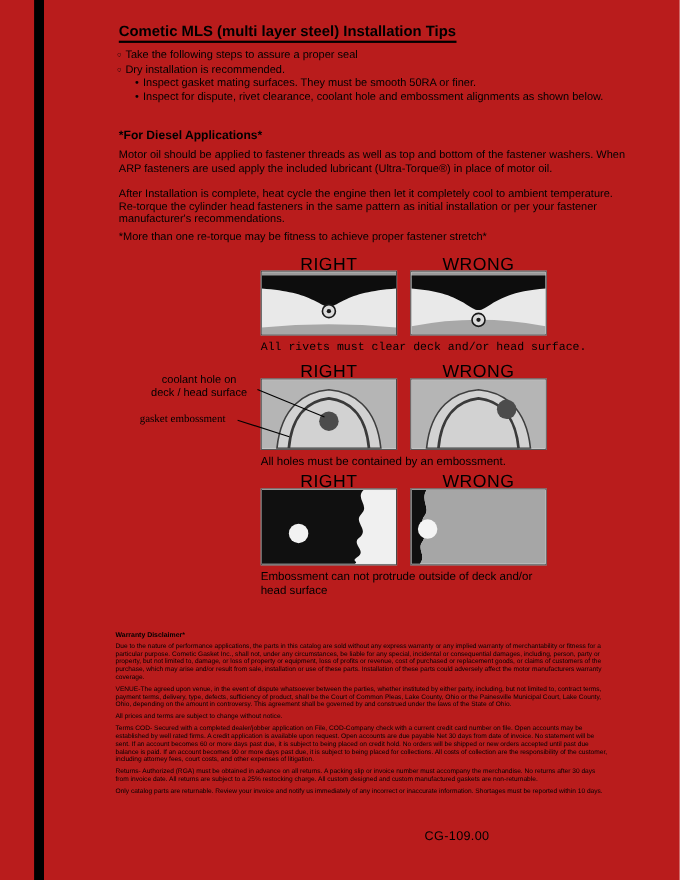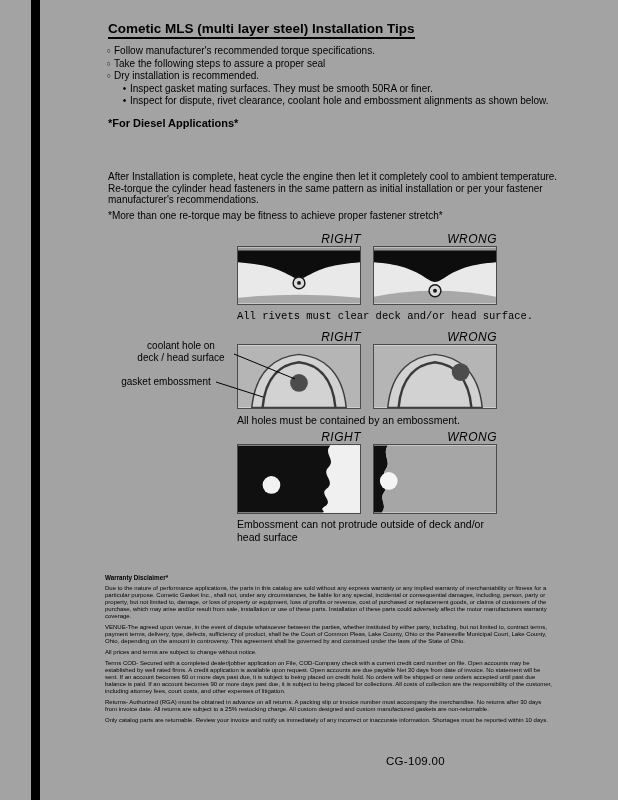--- a/index.html
+++ b/index.html
@@ -1,87 +1,84 @@
 <!DOCTYPE html>
 <html><head>
 <meta charset="utf-8">
 <style>
   * { margin:0; padding:0; box-sizing:border-box; }
   html,body { background:#ffffff; }
   body { font-family:"Liberation Sans", sans-serif; color:#000; }
-  .page { position:relative; width:618px; height:800px; background:#a3a3a3; overflow:hidden; }
+  .page { position:relative; width:618px; height:800px; background:#b91c1c; overflow:hidden; }
 
   .edge-bar { position:absolute; left:31px; top:0; width:9px; height:800px; background:#000; }
 
   .title { position:absolute; left:108px; top:21px; font-size:13.5px; font-weight:bold;
            border-bottom:2px solid #000; padding-bottom:1px; }
 
   .tips { position:absolute; left:103px; top:45px; width:485px; font-size:10px; line-height:12.6px; }
   .bullet { display:flex; }
   .bullet.sub { padding-left:16px; }
   .mk { flex:none; width:11px; text-align:center; }
   .mk1 { font-size:7px; line-height:12.6px; }
   .mk2 { font-size:10px; }
 
   .diesel-heading { position:absolute; left:108px; top:117px; font-size:11px; font-weight:bold; }
   .para { position:absolute; left:108px; width:462px; font-size:10px; line-height:11.6px; }
   .para1 { top:136px; }
   .para2 { top:171px; }
   .note  { position:absolute; left:108px; top:210px; font-size:10px; }
 
   .diagrams { position:absolute; left:0; top:230px; width:618px; height:320px; }
-  .dlabel { position:absolute; width:124px; text-align:right; font-size:12px; letter-spacing:0.5px;font-style:italic; }
+  .dlabel { position:absolute; width:124px; text-align:center; font-size:16px; letter-spacing:0.5px; }
   .panel { position:absolute; width:124px; border:1px solid #4a4a4a; background:#e9e9e9; }
   .panel svg { display:block; width:100%; height:100%; }
   .dcaption { position:absolute; left:237px; font-size:10.5px; line-height:12.5px; }
   .dcaption.wrap { width:250px; }
   .callout { position:absolute; font-size:10px; line-height:11.5px; text-align:center; }
   .callout-coolant { left:130px; top:110px; width:102px; }
-  .callout-emboss  { left:118px; top:146px; width:96px; }
+  .callout-emboss  { left:118px; top:146px; width:96px;font-family:Liberation Serif, serif; }
   .lines { position:absolute; left:0; top:0; pointer-events:none; }
 
   .warranty { position:absolute; left:105px; top:574px; width:448px; font-size:6px; line-height:7px; }
   .warranty .wh { font-size:6.3px; font-weight:bold; margin-bottom:4px; }
   .warranty p { margin-bottom:4px; }
 
   .footer { position:absolute; left:386px; top:755px; font-size:11.5px; letter-spacing:0.3px; }
 </style>
 </head>
 <body>
 
 <div class="page">
 
   <div class="edge-bar"></div>
 
   <h1 class="title">Cometic MLS (multi layer steel) Installation Tips</h1>
 
   <div class="tips">
     <div class="bullet">
       <span class="mk mk1">○</span>
-      <span>Follow manufacturer's recommended torque specifications.</span>
-    </div>
-    <div class="bullet">
-      <span class="mk mk1">○</span>
       <span>Take the following steps to assure a proper seal</span>
     </div>
     <div class="bullet">
       <span class="mk mk1">○</span>
       <span>Dry installation is recommended.</span>
     </div>
     <div class="bullet sub">
       <span class="mk mk2">•</span>
       <span>Inspect gasket mating surfaces.  They must be smooth 50RA or finer.</span>
     </div>
     <div class="bullet sub">
       <span class="mk mk2">•</span>
       <span>Inspect for dispute, rivet clearance, coolant hole and embossment alignments as shown below.</span>
     </div>
   </div>
 
   <div class="diesel-heading">*For Diesel Applications*</div>
+  <p class="para para1">Motor oil should be applied to fastener threads as well as top and bottom of the fastener washers. When ARP fasteners are used apply the included lubricant (Ultra-Torque®) in place of motor oil.</p>
   <p class="para para2">After Installation is complete, heat cycle the engine then let it completely cool to ambient temperature. Re-torque the cylinder head fasteners in the same pattern as initial installation or per your fastener manufacturer's recommendations.</p>
   <div class="note">*More than one re-torque may be fitness to achieve proper fastener stretch*</div>
 
   <div class="diagrams">
 
     <div class="dlabel" style="left:237px; top:2px;">RIGHT</div>
     <div class="dlabel" style="left:373px; top:2px;">WRONG</div>
 
     <div class="panel" style="left:237px; top:16px; height:59px;">
       <svg viewBox="0 0 124 57">

